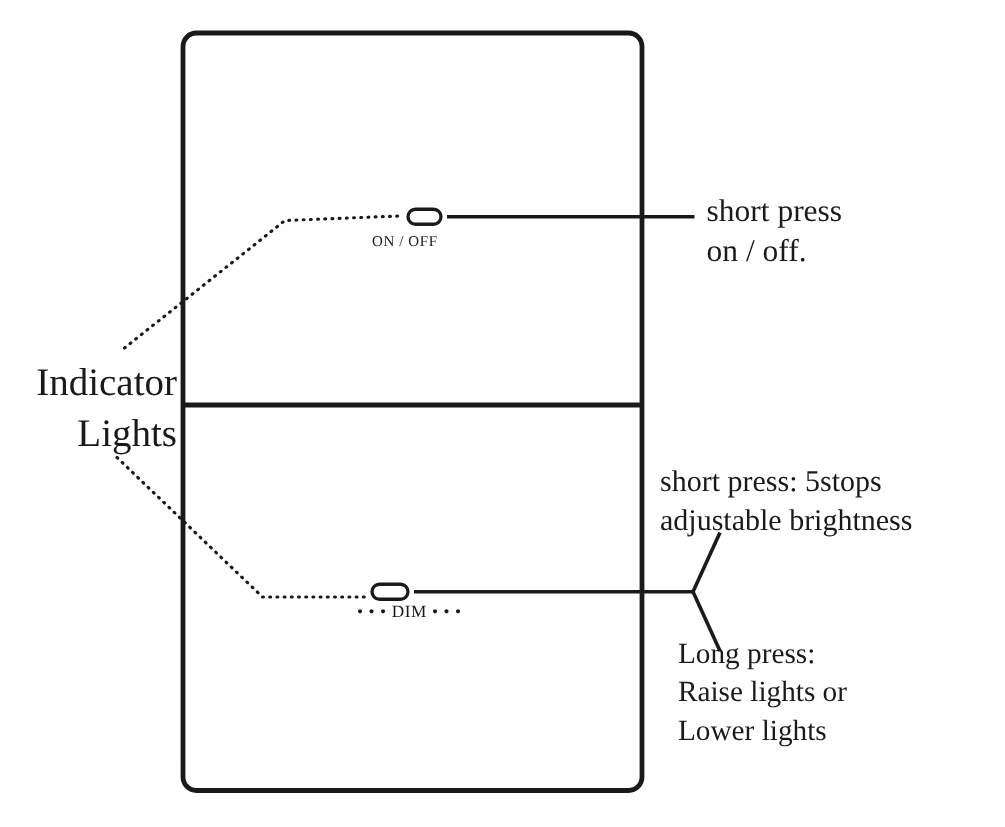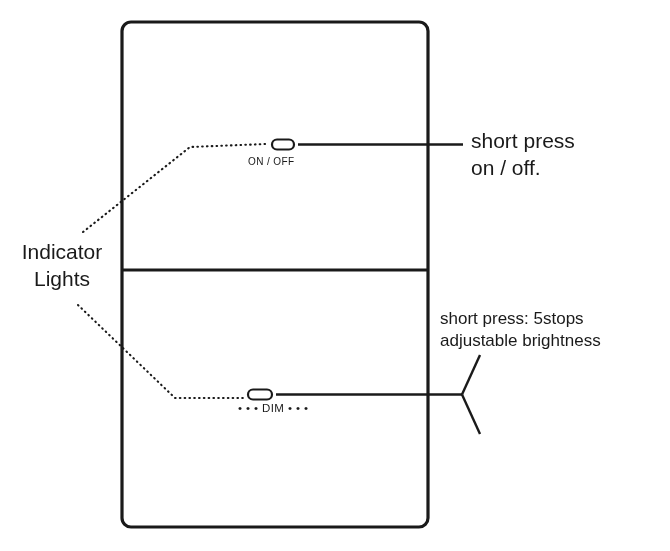--- a/index.html
+++ b/index.html
@@ -27,37 +27,38 @@
     left: 0;
     top: 0;
     width: 670px;
     height: 551px;
   }
   .lbl {
     position: absolute;
     white-space: pre;
     line-height: 1.30;
     color: #1a1a1a;
+    font-family: Liberation Serif, serif;
   }
   #label-indicator-lights {
     left: 6px;
     top: 238px;
-    font-size: 21px;
-    text-align: center;
+    font-size: 26px;
+    text-align: right;
     width: 112px;
   }
   #label-short-press-onoff {
     left: 471px;
     top: 127px;
     font-size: 21px;
   }
   #label-short-press-dim {
     left: 440px;
     top: 308px;
-    font-size: 17px;
+    font-size: 20px;
   }
   #label-long-press {
     left: 452px;
     top: 424px;
     font-size: 19.5px;
   }
   #label-onoff {
     left: 248px;
     top: 155px;
     font-size: 10px;
@@ -100,18 +101,21 @@
 
   <div class="lbl" id="label-indicator-lights">Indicator
 Lights</div>
 
   <div class="lbl" id="label-short-press-onoff">short press
 on / off.</div>
 
   <div class="lbl" id="label-short-press-dim">short press: 5stops
 adjustable brightness</div>
 
+  <div class="lbl" id="label-long-press">Long press:
+Raise lights or
+Lower lights</div>
 
   <div class="lbl" id="label-onoff">ON / OFF</div>
 
   <div class="lbl" id="label-dim">• • • DIM • • •</div>
 
 </div>
 
 </body></html>

